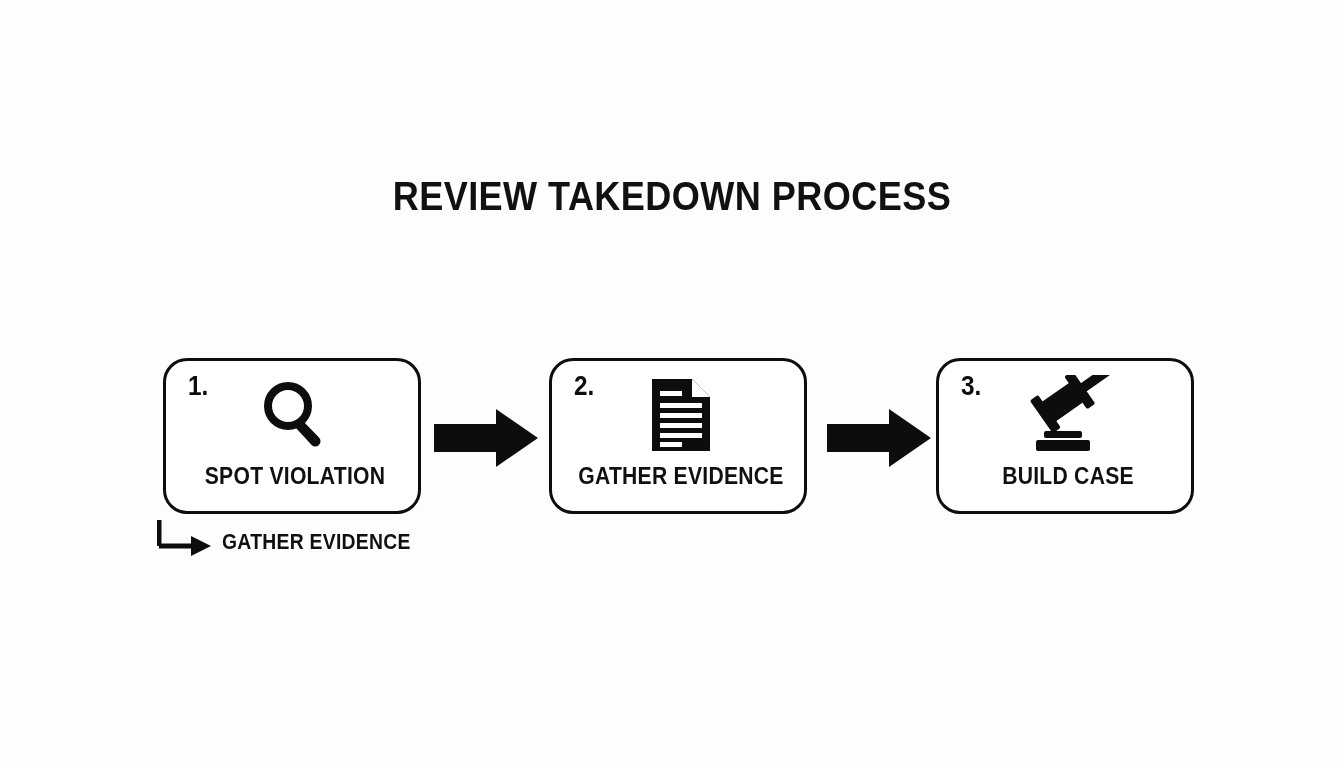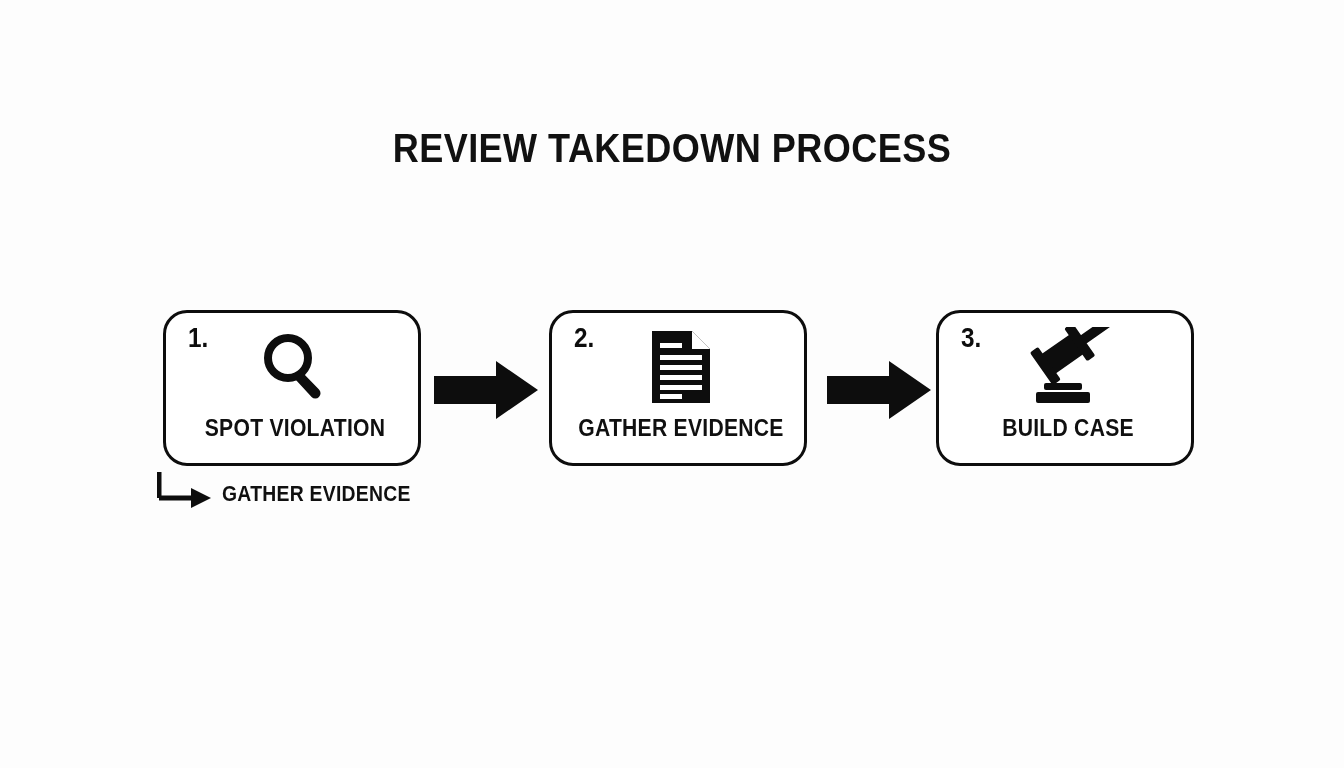--- a/index.html
+++ b/index.html
@@ -16,20 +16,21 @@
     font-family: "Liberation Sans", "DejaVu Sans", sans-serif;
     color: #0a0a0a;
     position: relative;
   }
 
   #canvas {
     position: absolute;
     inset: 0;
     width: 1344px;
     height: 616px;
+    margin-top: 48px;
   }
 
   
   .title {
     position: absolute;
     left: 0;
     top: 126px;
     width: 1344px;
     text-align: center;
     font-size: 41px;

